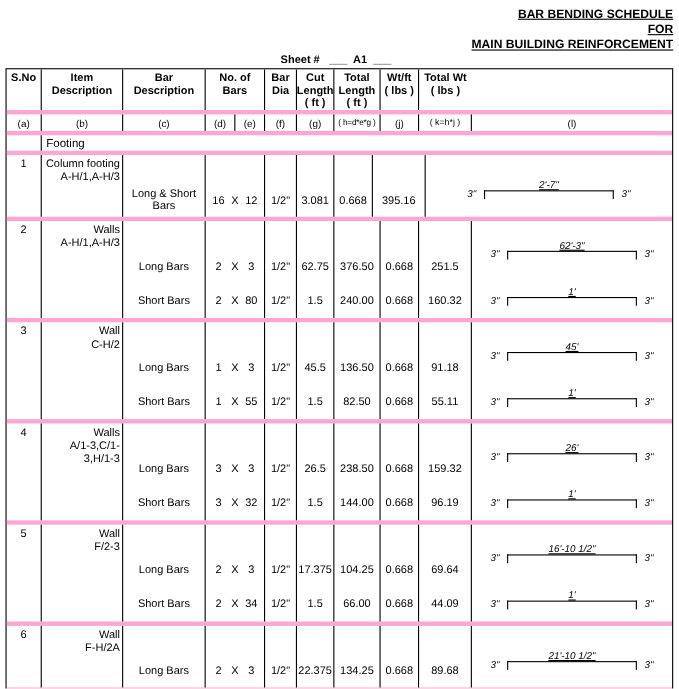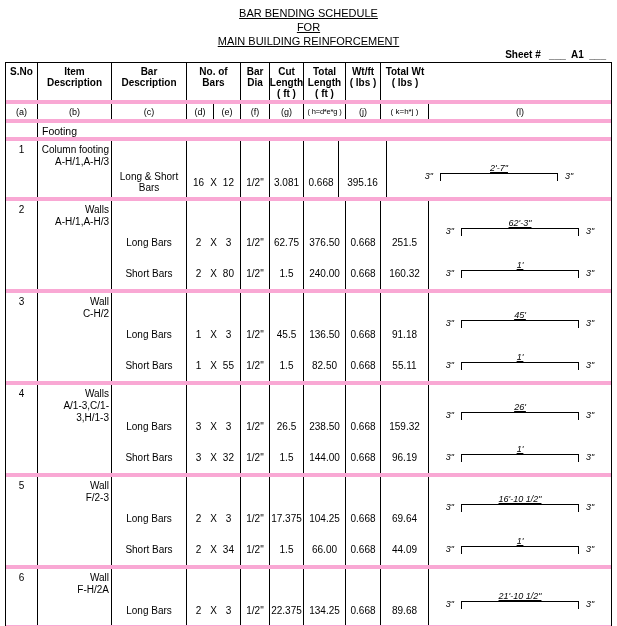--- a/index.html
+++ b/index.html
@@ -1,21 +1,21 @@
 <!DOCTYPE html>
 <html><head>
 <meta charset="utf-8">
 <style>
   *{margin:0;padding:0;box-sizing:border-box}
   html,body{background:#fff}
   body{width:617px;height:626px;overflow:hidden;font-family:"Liberation Sans",sans-serif;color:#000}
   .page{width:617px;height:626px;padding:4px 5px 0 5px;background:#fff}
   .titles{padding-top:2px}
-  .title{text-align:center;font-weight:normal;font-size:11px;line-height:14px;text-decoration:underline}
-  .sheet{text-align:right;font-weight:bold;font-size:10px;line-height:14px;padding-right:6px;white-space:pre}
+  .title{text-align:right;font-weight:bold;font-size:11px;line-height:14px;text-decoration:underline}
+  .sheet{text-align:center;font-weight:bold;font-size:10px;line-height:14px;padding-right:6px;white-space:pre}
   .btable{width:607px;border:1px solid #000;height:568px;overflow:hidden}
   .trow{display:flex;border-bottom:4px solid #f9a8d4;width:100%}
   .cell{border-right:1px solid #000;overflow:hidden}
   .trow .cell:last-child{border-right:none}
   .c-sno{width:32px;flex:0 0 32px}
   .c-item{width:74px;flex:0 0 74px}
   .c-bar{width:75px;flex:0 0 75px}
   .c-d{width:27px;flex:0 0 27px}
   .c-e{width:27px;flex:0 0 27px}
   .c-de{width:54px;flex:0 0 54px}

